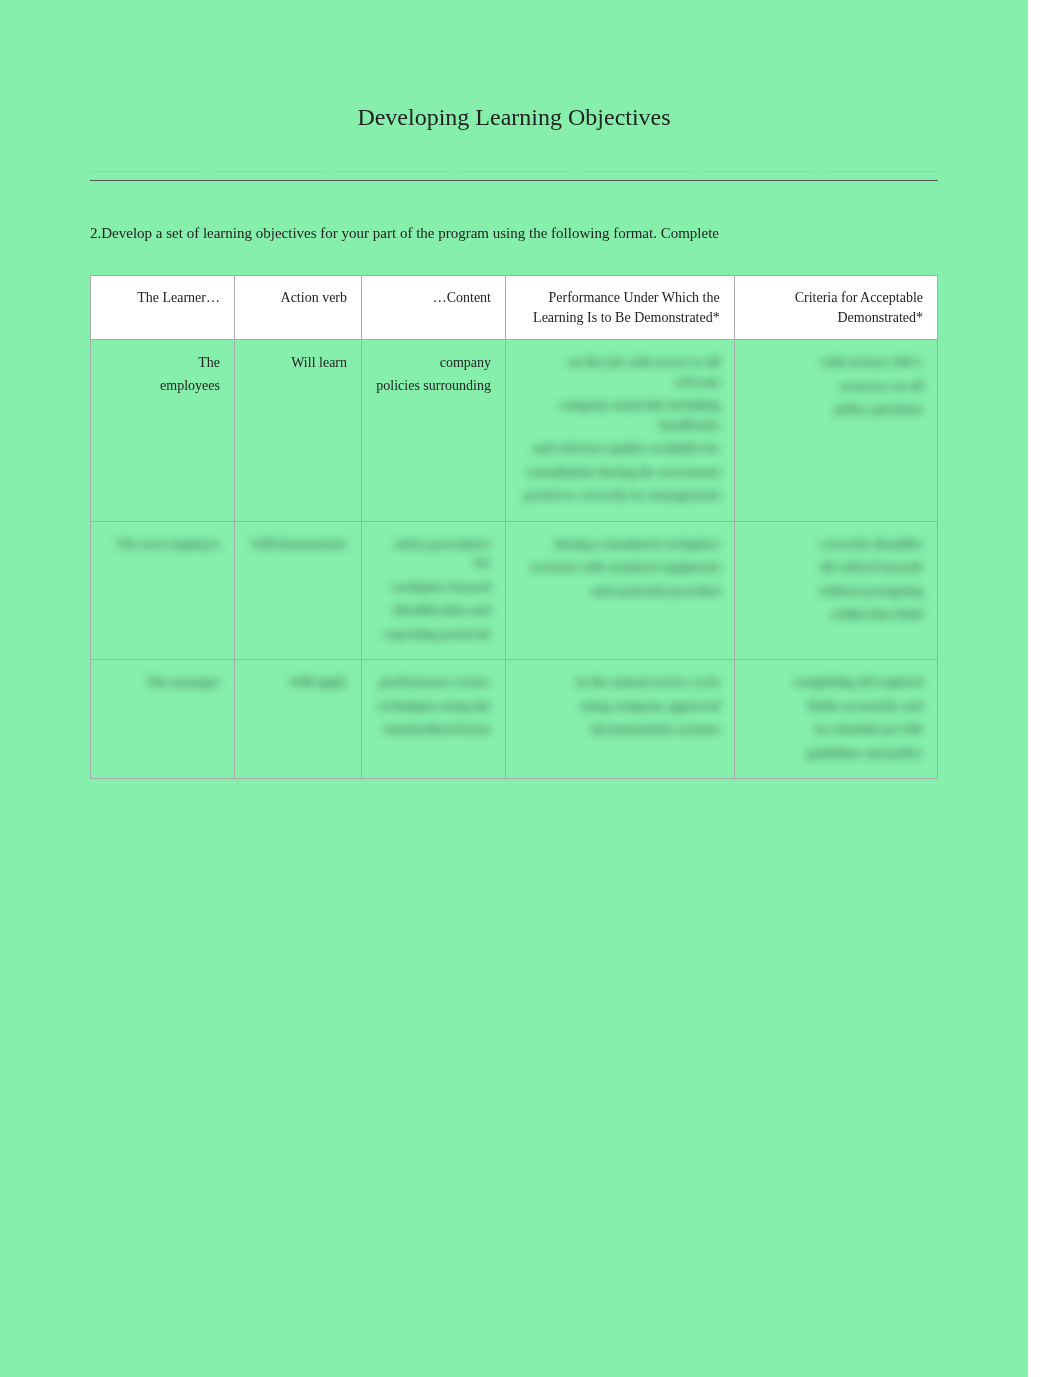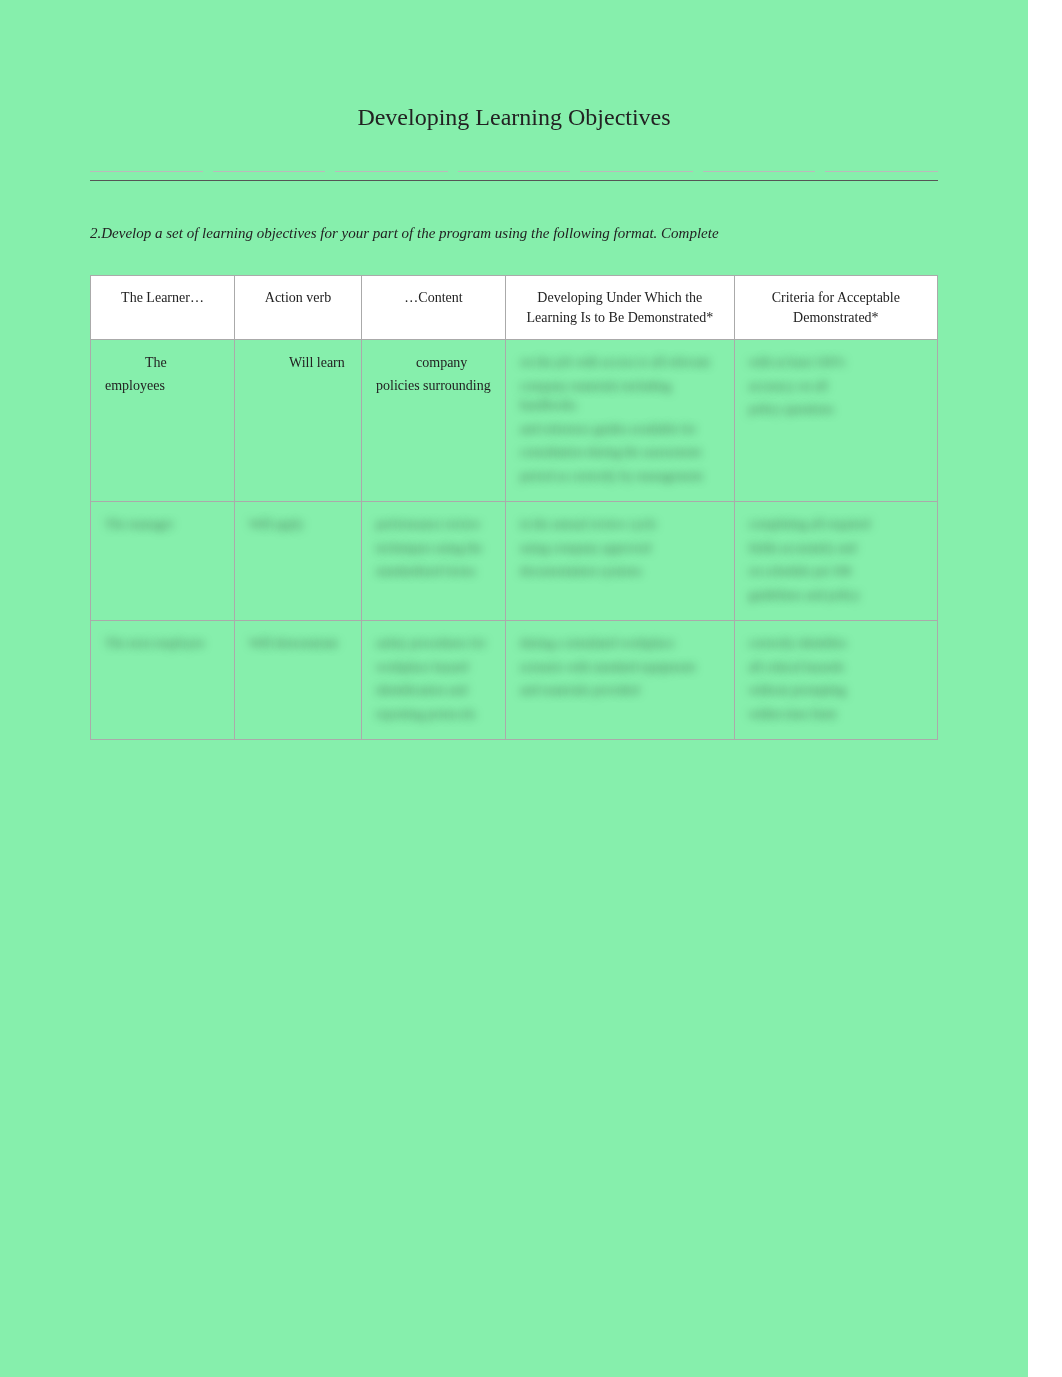--- a/index.html
+++ b/index.html
@@ -67,29 +67,29 @@
 
     .solid-line {
       border-bottom: 1.5px solid #555;
       margin: 6px 0 20px 0;
       width: 100%;
     }
 
     .section2 {
       margin-top: 10px;
       margin-bottom: 30px;
-      font-style: italic;
     }
 
     
     .objectives-table {
       width: 100%;
       border-collapse: collapse;
       margin-top: 30px;
       font-size: 14px;
+      text-align: right;
     }
 
     .objectives-table th,
     .objectives-table td {
       border: 1px solid #aaa;
       padding: 12px 14px;
       vertical-align: top;
       font-weight: normal;
     }
 
@@ -99,20 +99,21 @@
       line-height: 1.4;
       background: #fff;
     }
 
     .blurred-text {
       color: transparent;
       text-shadow: 0 0 8px rgba(0,0,0,0.5);
       user-select: none;
       font-size: 13px;
       line-height: 1.5;
+      font-weight: bold;
     }
 
     .blurred-line {
       display: block;
       margin-bottom: 4px;
     }
 
     .cell-content {
       line-height: 1.6;
       margin-left: 40px;
@@ -144,21 +145,21 @@
       <span>2.</span><span>Develop a set of learning objectives for your part of the program using the following format. Complete</span>
     </p>
   </div>
 
   <table class="objectives-table">
     <thead>
       <tr>
         <th style="width:17%">The Learner…</th>
         <th style="width:15%">Action verb</th>
         <th style="width:17%">…Content</th>
-        <th style="width:27%">Developing Under Which the Learning Is to Be Demonstrated*</th>
+        <th style="width:27%">Performance Under Which the Learning Is to Be Demonstrated*</th>
         <th style="width:24%">Criteria for Acceptable Demonstrated*</th>
       </tr>
     </thead>
     <tbody>
 
       <tr>
         <td>
           <span class="cell-content">The employees</span>
         </td>
         <td>
@@ -180,20 +181,52 @@
           <span class="blurred-text">
             <span class="blurred-line">with at least 100%</span>
             <span class="blurred-line">accuracy on all</span>
             <span class="blurred-line">policy questions</span>
           </span>
         </td>
       </tr>
 
       <tr>
         <td>
+          <span class="blurred-text">The next employee</span>
+        </td>
+        <td>
+          <span class="blurred-text">Will demonstrate</span>
+        </td>
+        <td>
+          <span class="blurred-text">
+            <span class="blurred-line">safety procedures for</span>
+            <span class="blurred-line">workplace hazard</span>
+            <span class="blurred-line">identification and</span>
+            <span class="blurred-line">reporting protocols</span>
+          </span>
+        </td>
+        <td>
+          <span class="blurred-text">
+            <span class="blurred-line">during a simulated workplace</span>
+            <span class="blurred-line">scenario with standard equipment</span>
+            <span class="blurred-line">and materials provided</span>
+          </span>
+        </td>
+        <td>
+          <span class="blurred-text">
+            <span class="blurred-line">correctly identifies</span>
+            <span class="blurred-line">all critical hazards</span>
+            <span class="blurred-line">without prompting</span>
+            <span class="blurred-line">within time limit</span>
+          </span>
+        </td>
+      </tr>
+
+      <tr>
+        <td>
           <span class="blurred-text">The manager</span>
         </td>
         <td>
           <span class="blurred-text">Will apply</span>
         </td>
         <td>
           <span class="blurred-text">
             <span class="blurred-line">performance review</span>
             <span class="blurred-line">techniques using the</span>
             <span class="blurred-line">standardized forms</span>
@@ -209,48 +242,16 @@
         <td>
           <span class="blurred-text">
             <span class="blurred-line">completing all required</span>
             <span class="blurred-line">fields accurately and</span>
             <span class="blurred-line">on schedule per HR</span>
             <span class="blurred-line">guidelines and policy</span>
           </span>
         </td>
       </tr>
 
-      <tr>
-        <td>
-          <span class="blurred-text">The next employee</span>
-        </td>
-        <td>
-          <span class="blurred-text">Will demonstrate</span>
-        </td>
-        <td>
-          <span class="blurred-text">
-            <span class="blurred-line">safety procedures for</span>
-            <span class="blurred-line">workplace hazard</span>
-            <span class="blurred-line">identification and</span>
-            <span class="blurred-line">reporting protocols</span>
-          </span>
-        </td>
-        <td>
-          <span class="blurred-text">
-            <span class="blurred-line">during a simulated workplace</span>
-            <span class="blurred-line">scenario with standard equipment</span>
-            <span class="blurred-line">and materials provided</span>
-          </span>
-        </td>
-        <td>
-          <span class="blurred-text">
-            <span class="blurred-line">correctly identifies</span>
-            <span class="blurred-line">all critical hazards</span>
-            <span class="blurred-line">without prompting</span>
-            <span class="blurred-line">within time limit</span>
-          </span>
-        </td>
-      </tr>
-
     </tbody>
   </table>
 
 </div>
 
 </body></html>

